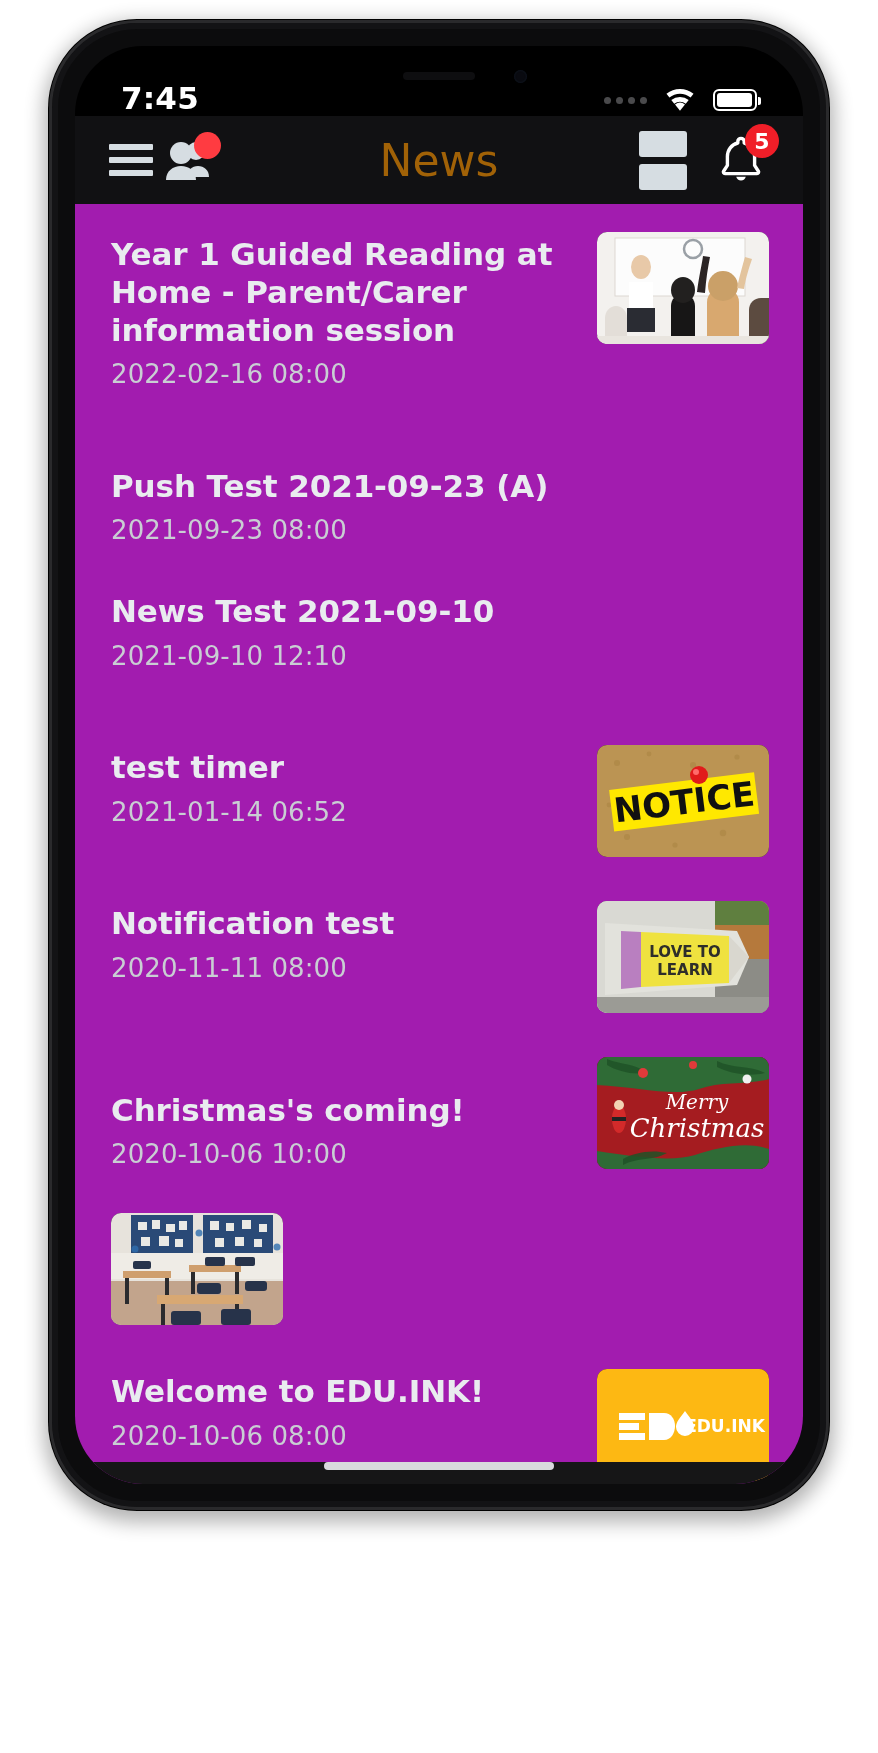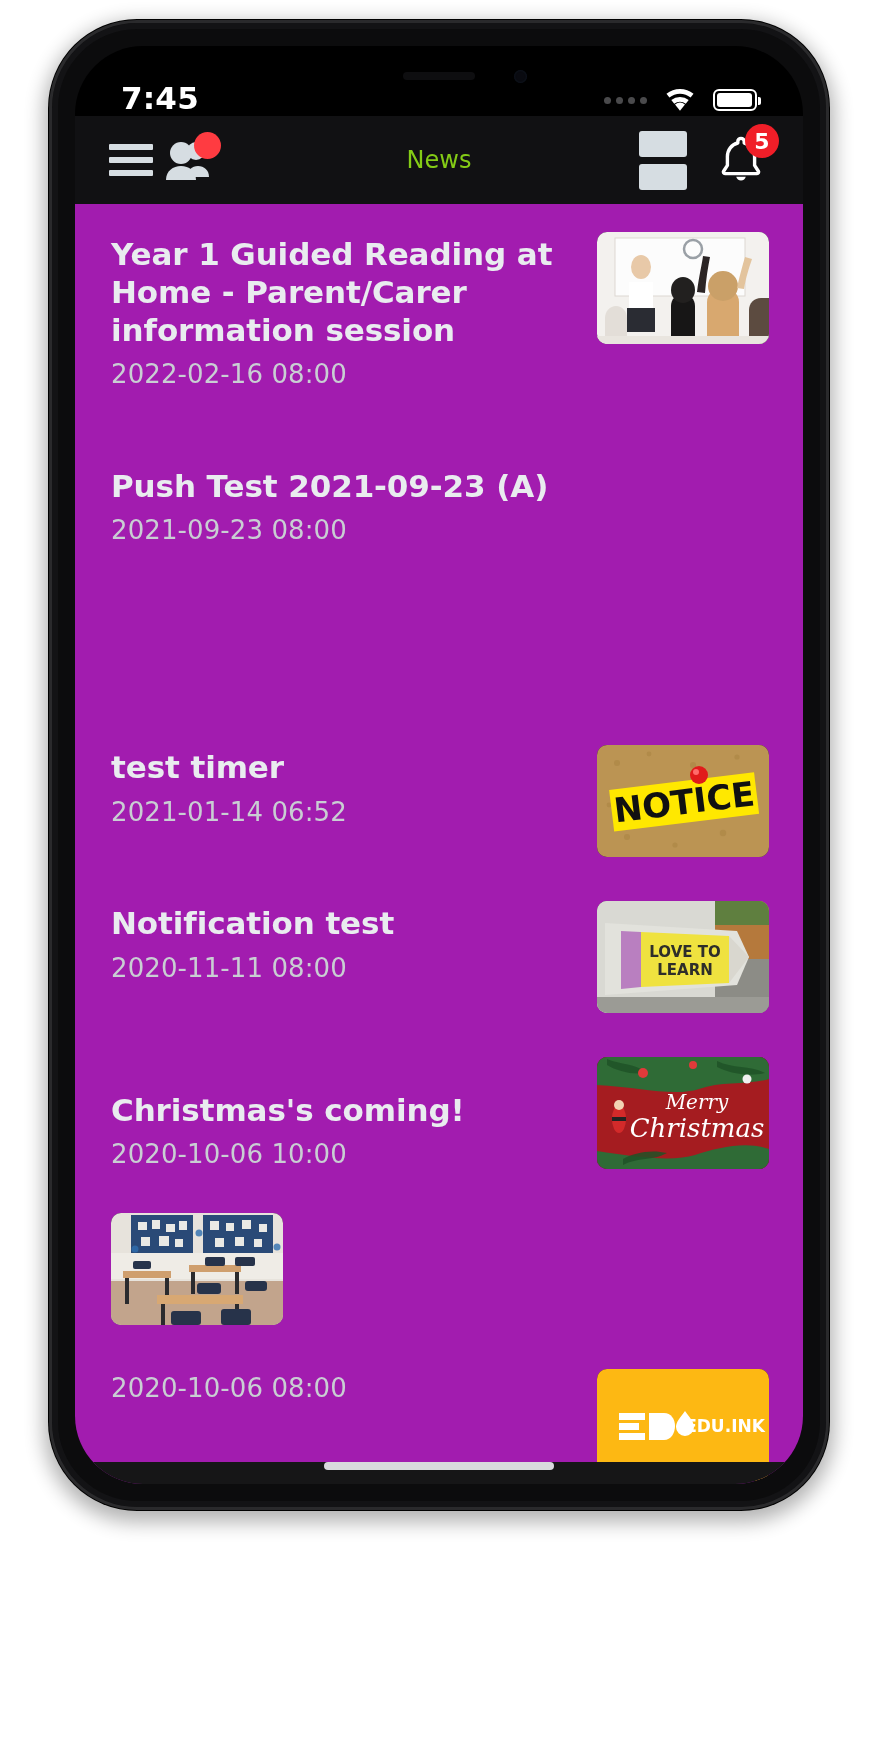--- a/index.html
+++ b/index.html
@@ -114,21 +114,21 @@
   .people-wrap{ position:relative; width:58px; height:46px; }
   .people-ic{ position:absolute; left:0; top:0; }
   .dot-badge{
     position:absolute; right:-2px; top:-5px;
     width:27px; height:27px; border-radius:50%;
     background:#ff3b41;
   }
 
   .page-title{
     position:absolute; left:50%; transform:translateX(-50%);
-    font-size:24px; color:#84cc16; font-weight:400;
+    font-size:44px; color:#a16207; font-weight:400;
     font-family:"DejaVu Sans", sans-serif;
   }
 
   .stack-ic{ display:flex; flex-direction:column; gap:7px; cursor:pointer; }
   .stack-ic span{ display:block; width:48px; height:26px; background:#d6dde2; border-radius:3px; }
 
   .bell-wrap{ position:relative; width:56px; height:56px; }
   .count-badge{
     position:absolute; right:-10px; top:-8px;
     min-width:34px; height:34px; padding:0 6px;
@@ -300,20 +300,24 @@
 
           <div class="news-item" style="min-height:148px;align-items:flex-end;">
             <div class="news-text">
               <div class="news-title">Push Test 2021-09-23 (A)</div>
               <div class="news-date">2021-09-23 08:00</div>
             </div>
             <div class="news-thumb none"></div>
           </div>
 
           <div class="news-item" style="min-height:148px;">
+            <div class="news-text">
+              <div class="news-title">News Test 2021-09-10</div>
+              <div class="news-date">2021-09-10 12:10</div>
+            </div>
             <div class="news-thumb none"></div>
           </div>
 
           <div class="news-item" style="min-height:142px;">
             <div class="news-text">
               <div class="news-title">test timer</div>
               <div class="news-date">2021-01-14 06:52</div>
             </div>
             <div class="news-thumb">
               <svg viewBox="0 0 172 112" preserveAspectRatio="none">
@@ -442,20 +446,21 @@
                   <rect x="134" y="68" width="22" height="10" rx="3"></rect>
                   <rect x="60" y="98" width="30" height="14" rx="3"></rect>
                   <rect x="110" y="96" width="30" height="16" rx="3"></rect>
                 </g>
               </svg>
             </div>
           </div>
 
           <div class="news-item" style="min-height:142px;">
             <div class="news-text">
+              <div class="news-title">Welcome to EDU.INK!</div>
               <div class="news-date">2020-10-06 08:00</div>
             </div>
             <div class="news-thumb">
               <svg viewBox="0 0 172 112" preserveAspectRatio="none">
                 <rect width="172" height="112" fill="#fdb813"></rect>
                 <g fill="#ffffff">
                   <rect x="22" y="44" width="26" height="7"></rect>
                   <rect x="22" y="54" width="20" height="7"></rect>
                   <rect x="22" y="64" width="26" height="7"></rect>
                   <rect x="52" y="44" width="9" height="27"></rect>

